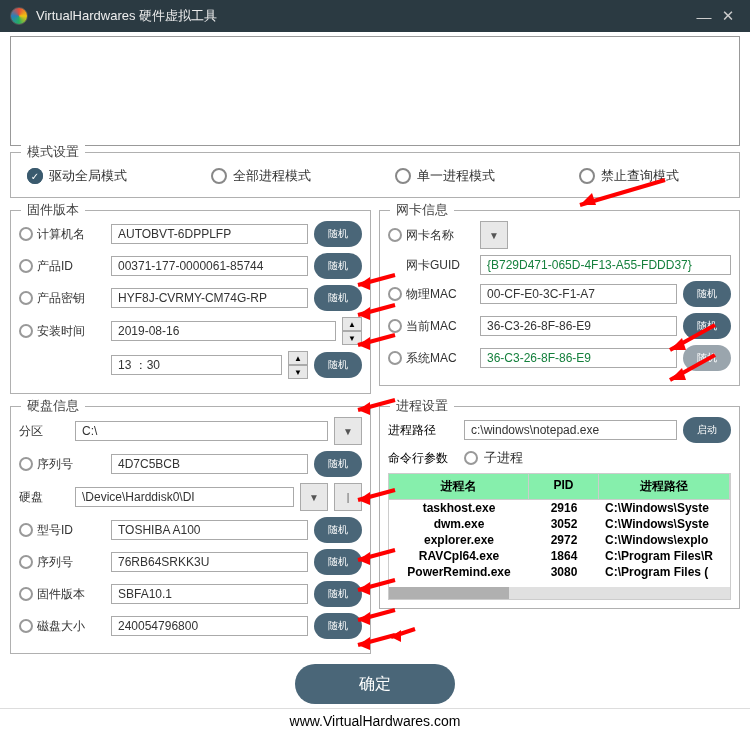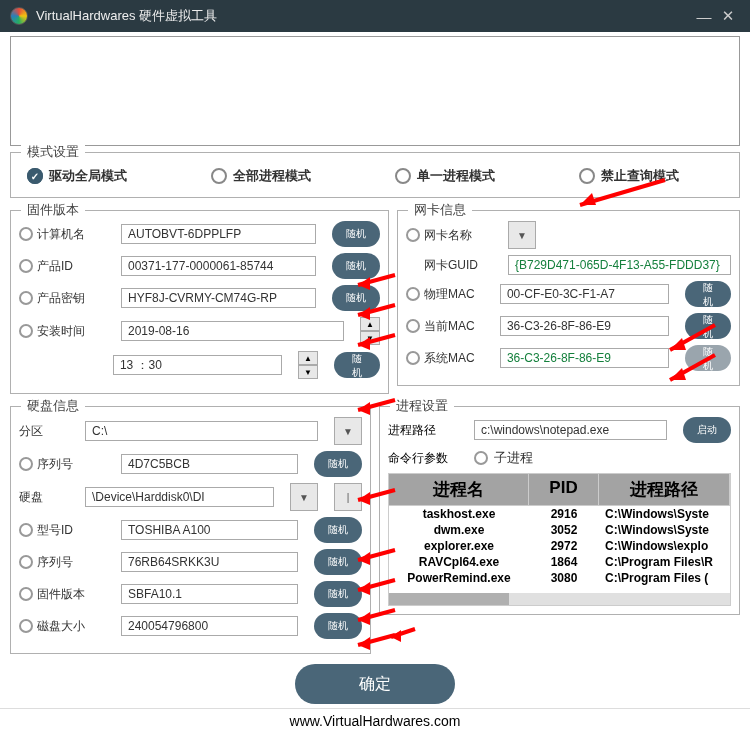--- a/index.html
+++ b/index.html
@@ -5,38 +5,38 @@
     * { box-sizing: border-box; margin: 0; padding: 0; font-family: "Microsoft YaHei", sans-serif; }
     body { width: 750px; height: 739px; background: #fff; position: relative; overflow: hidden; }
     .titlebar { background: #2b3a42; color: #eee; height: 32px; display: flex; align-items: center; padding: 0 10px; font-size: 13px; }
     .app-icon { width: 18px; height: 18px; border-radius: 50%; background: conic-gradient(#e74c3c, #f1c40f, #27ae60, #2980b9, #e74c3c); margin-right: 8px; border: 1px solid #555; }
     .title-spacer { flex: 1; }
     .win-btn { width: 24px; text-align: center; cursor: pointer; font-size: 15px; color: #ccc; }
     .textarea-box { margin: 4px 10px; height: 110px; border: 1px solid #999; background: #fff; }
     .main-area { margin: 0 10px; }
     .fieldset { border: 1px solid #b0b0b0; margin: 6px 0; padding: 10px 8px 8px; position: relative; }
     .fieldset-title { position: absolute; top: -10px; left: 10px; background: #fff; padding: 0 6px; font-size: 13px; color: #444; }
-    .mode-row { display: flex; gap: 84px; padding: 4px 8px; font-weight: bold; }
+    .mode-row { display: flex; gap: 84px; padding: 4px 8px; }
     .radio-item { display: flex; align-items: center; gap: 6px; font-size: 13px; color: #333; cursor: pointer; }
     .radio { width: 16px; height: 16px; border: 2px solid #888; border-radius: 50%; display: flex; align-items: center; justify-content: center; }
     .radio.checked { border-color: #3a5a6e; }
     .radio.checked::after { content: "✓"; color: #fff; background: #3a5a6e; width: 16px; height: 16px; border-radius: 50%; display: flex; align-items: center; justify-content: center; font-size: 10px; margin: -2px; }
     .two-col { display: flex; gap: 8px; }
     .col { flex: 1; }
-    .form-row { display: flex; align-items: center; gap: 16px; margin-bottom: 6px; }
+    .form-row { display: flex; align-items: center; gap: 6px; margin-bottom: 6px; }
     .form-label { display: flex; align-items: center; gap: 4px; width: 86px; font-size: 12px; color: #333; }
     .mini-radio { width: 14px; height: 14px; border: 2px solid #999; border-radius: 50%; flex-shrink: 0; }
     .input { flex: 1; height: 20px; border: 1px solid #aaa; padding: 0 6px; font-size: 12px; color: #333; }
     .input.grey { color: #15803d; }
     .btn { background: #4a6678; color: #fff; border: none; border-radius: 14px; height: 26px; padding: 0 14px; font-size: 10px; cursor: pointer; }
     .btn.grey { background: #9aa5ad; }
     .dropdown { width: 28px; height: 28px; border: 1px solid #aaa; background: #e8e8e8; display: flex; align-items: center; justify-content: center; font-size: 10px; color: #555; cursor: pointer; }
     .spinner { display: flex; flex-direction: column; }
     .spinner div { width: 20px; height: 14px; border: 1px solid #aaa; background: #e8e8e8; font-size: 8px; display: flex; align-items: center; justify-content: center; cursor: pointer; }
-    .table-head { display: flex; background: #a3a3a3; border: 1px solid #ccc; font-size: 17px; font-weight: bold; }
+    .table-head { display: flex; background: #86efac; border: 1px solid #ccc; font-size: 12px; font-weight: bold; }
     .table-head div { padding: 4px 6px; border-right: 1px solid #ccc; }
     .th1 { width: 140px; text-align: center; }
     .th2 { width: 70px; text-align: center; }
     .th3 { flex: 1; text-align: center; }
     .table-body { border: 1px solid #ccc; border-top: none; height: 100px; overflow: hidden; position: relative; }
     .table-row { display: flex; font-size: 12px; padding: 1px 0; }
     .td1 { width: 140px; text-align: center; font-weight: bold; }
     .td2 { width: 70px; text-align: center; font-weight: bold; }
     .td3 { flex: 1; padding-left: 6px; font-weight: bold; white-space: nowrap; overflow: hidden; }
     .scrollbar-h { height: 12px; background: #e0e0e0; display: flex; }

